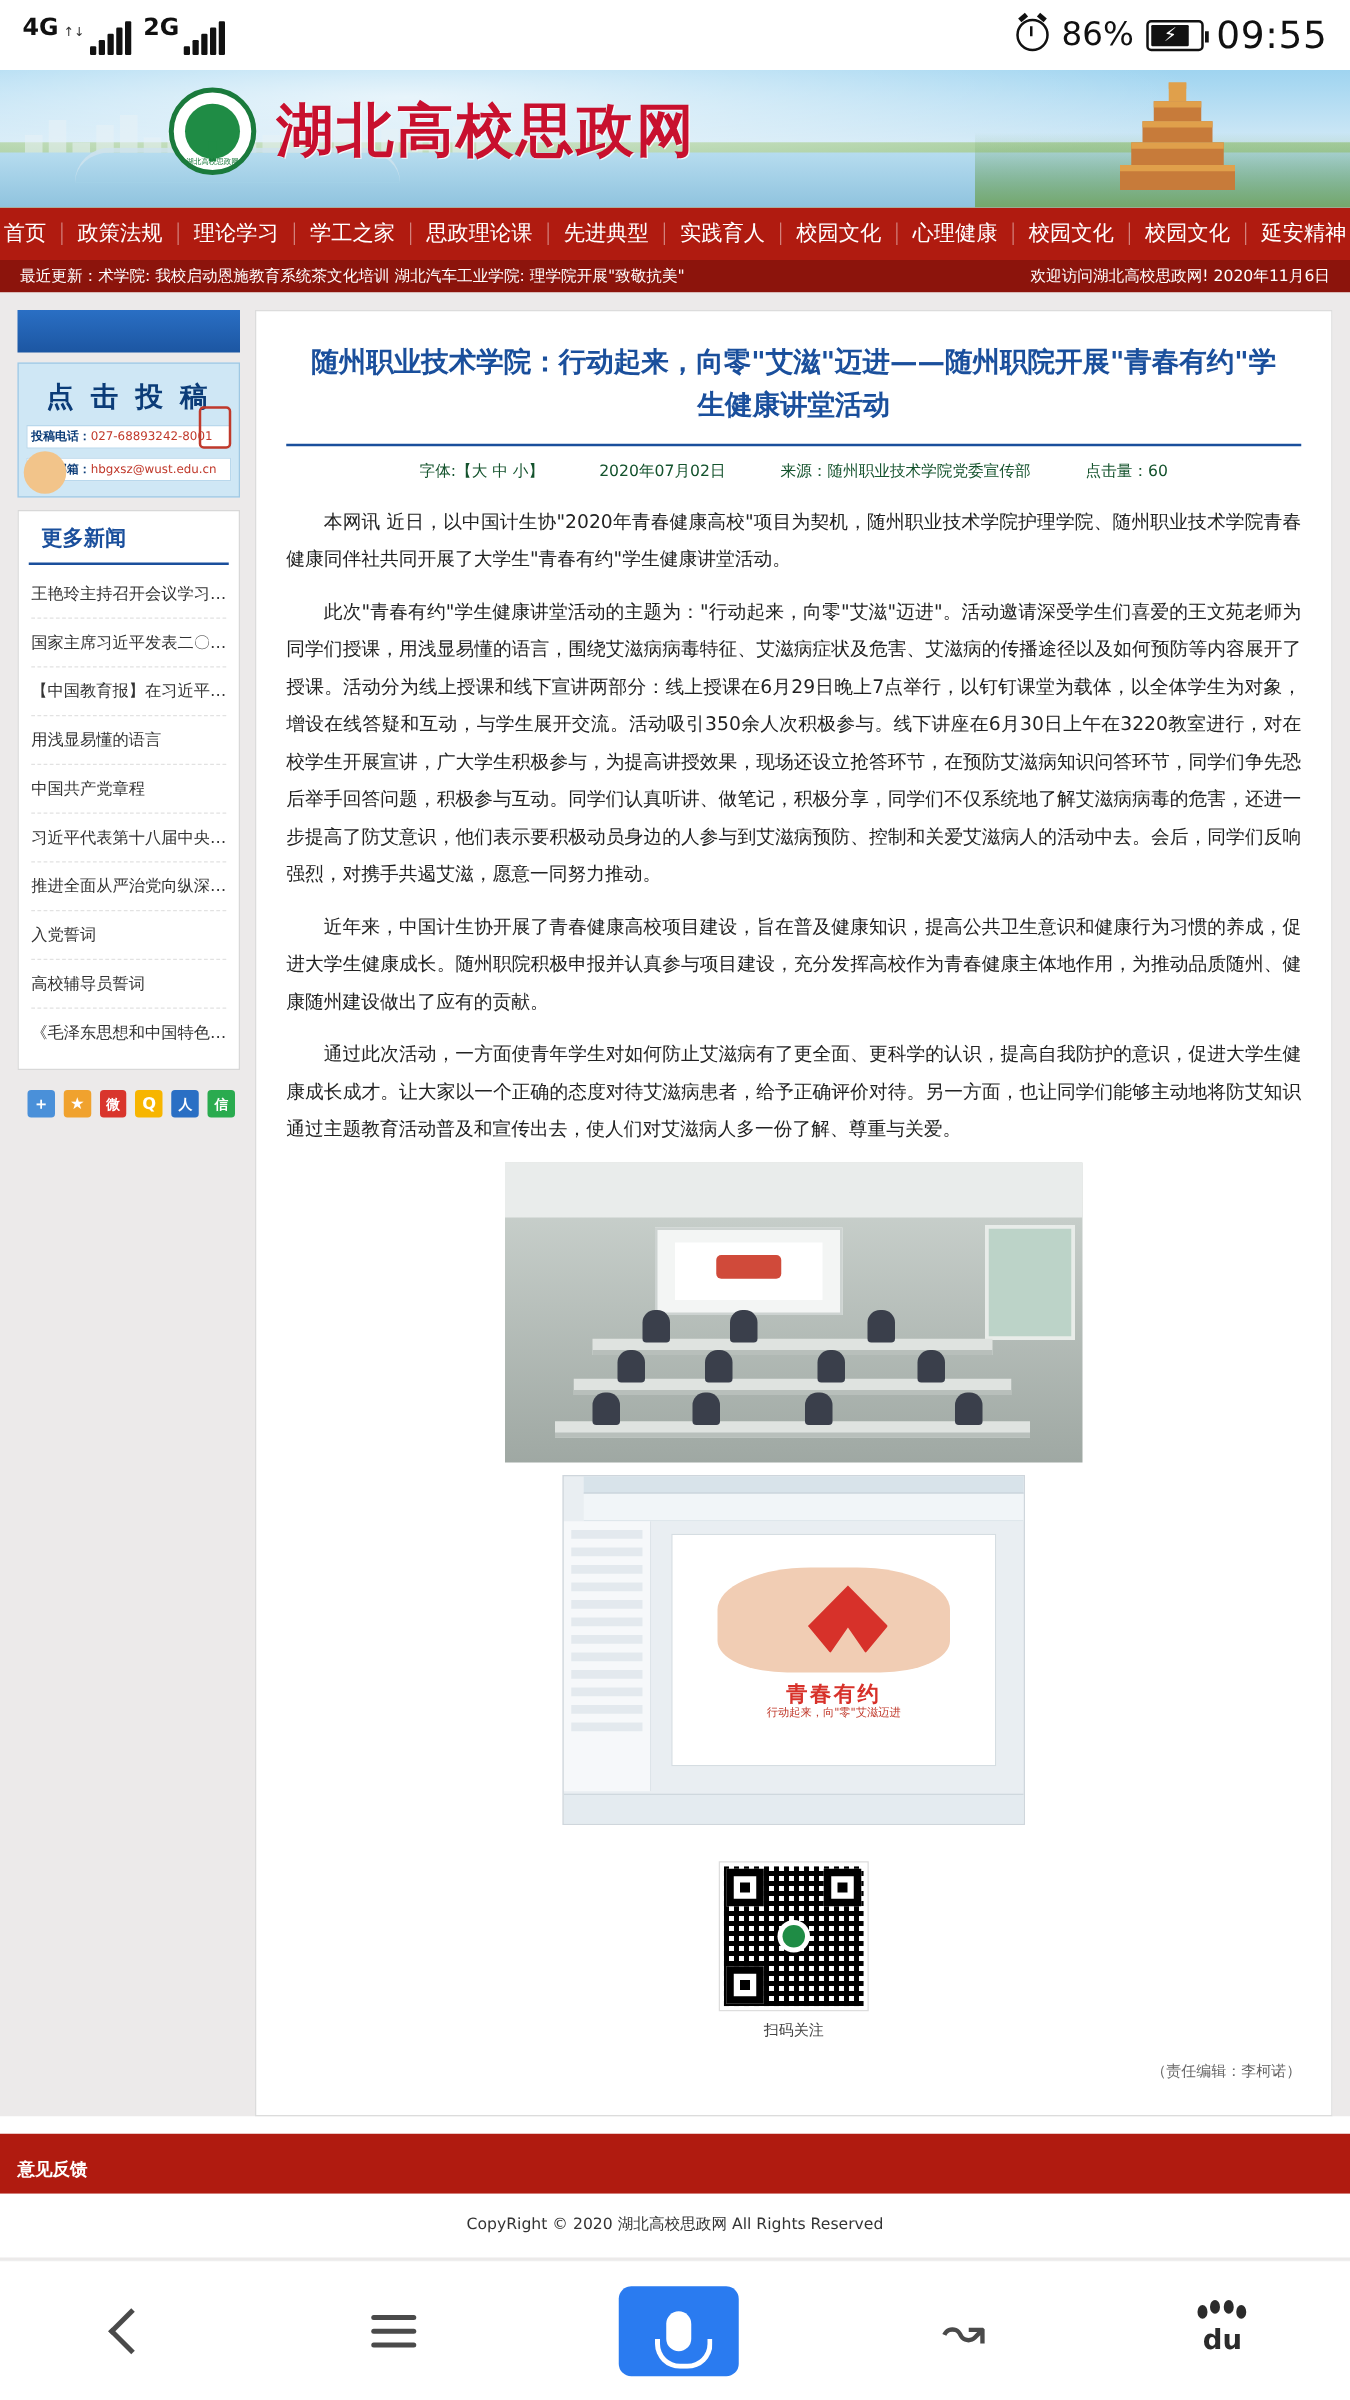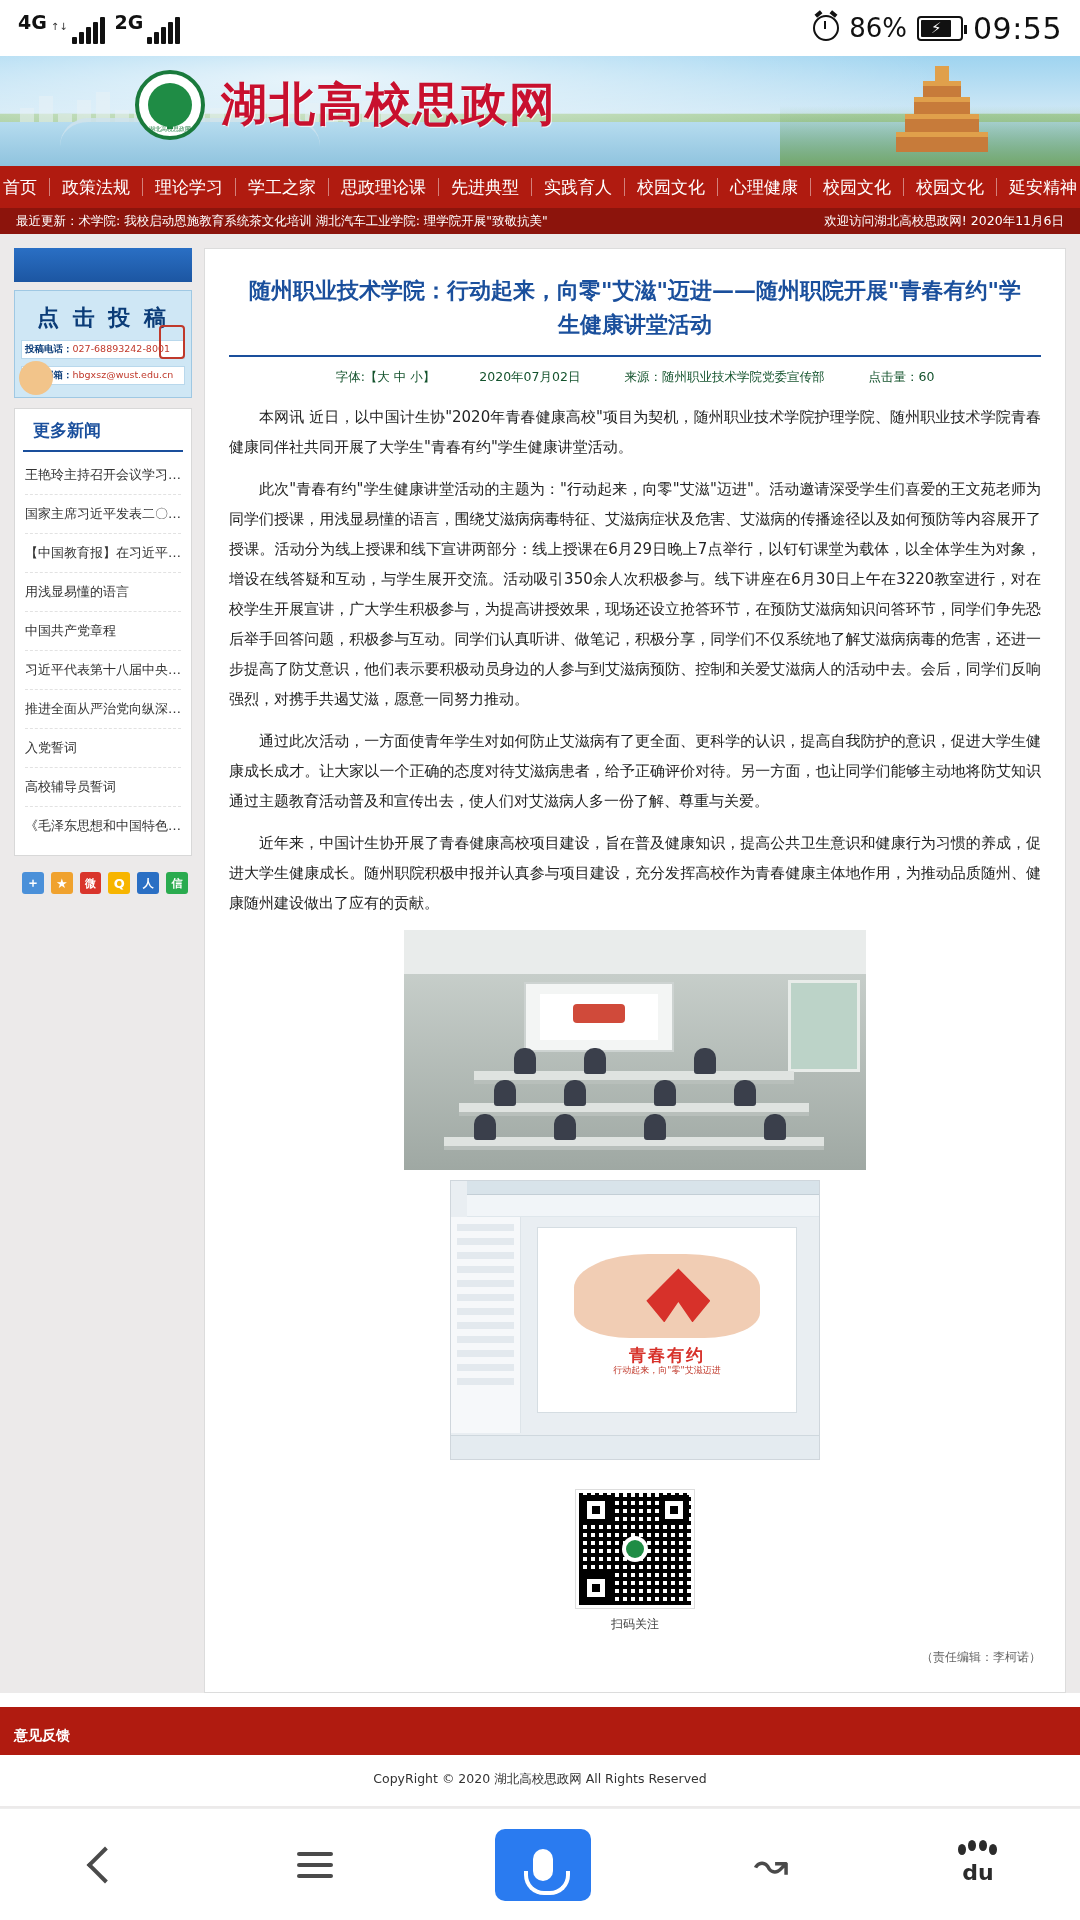--- a/index.html
+++ b/index.html
@@ -420,22 +420,22 @@
 
     <div class="art-meta">
       <span>字体:【大 中 小】</span>
       <span>2020年07月02日</span>
       <span>来源：随州职业技术学院党委宣传部</span>
       <span>点击量：60</span>
     </div>
 
     <p class="art-p">本网讯 近日，以中国计生协"2020年青春健康高校"项目为契机，随州职业技术学院护理学院、随州职业技术学院青春健康同伴社共同开展了大学生"青春有约"学生健康讲堂活动。</p>
     <p class="art-p">此次"青春有约"学生健康讲堂活动的主题为："行动起来，向零"艾滋"迈进"。活动邀请深受学生们喜爱的王文苑老师为同学们授课，用浅显易懂的语言，围绕艾滋病病毒特征、艾滋病症状及危害、艾滋病的传播途径以及如何预防等内容展开了授课。活动分为线上授课和线下宣讲两部分：线上授课在6月29日晚上7点举行，以钉钉课堂为载体，以全体学生为对象，增设在线答疑和互动，与学生展开交流。活动吸引350余人次积极参与。线下讲座在6月30日上午在3220教室进行，对在校学生开展宣讲，广大学生积极参与，为提高讲授效果，现场还设立抢答环节，在预防艾滋病知识问答环节，同学们争先恐后举手回答问题，积极参与互动。同学们认真听讲、做笔记，积极分享，同学们不仅系统地了解艾滋病病毒的危害，还进一步提高了防艾意识，他们表示要积极动员身边的人参与到艾滋病预防、控制和关爱艾滋病人的活动中去。会后，同学们反响强烈，对携手共遏艾滋，愿意一同努力推动。</p>
+    <p class="art-p">近年来，中国计生协开展了青春健康高校项目建设，旨在普及健康知识，提高公共卫生意识和健康行为习惯的养成，促进大学生健康成长。随州职院积极申报并认真参与项目建设，充分发挥高校作为青春健康主体地作用，为推动品质随州、健康随州建设做出了应有的贡献。</p>
     <p class="art-p">通过此次活动，一方面使青年学生对如何防止艾滋病有了更全面、更科学的认识，提高自我防护的意识，促进大学生健康成长成才。让大家以一个正确的态度对待艾滋病患者，给予正确评价对待。另一方面，也让同学们能够主动地将防艾知识通过主题教育活动普及和宣传出去，使人们对艾滋病人多一份了解、尊重与关爱。</p>
-    <p class="art-p">近年来，中国计生协开展了青春健康高校项目建设，旨在普及健康知识，提高公共卫生意识和健康行为习惯的养成，促进大学生健康成长。随州职院积极申报并认真参与项目建设，充分发挥高校作为青春健康主体地作用，为推动品质随州、健康随州建设做出了应有的贡献。</p>
 
     <div class="photo">
       <div class="ceil"></div>
       <div class="board">
           <div class="slide"></div>
         </div>
       <div class="win"></div>
       <div class="d3 desk"></div>
       <div class="stu" style="left:110px; bottom:96px;"></div>
       <div class="stu" style="left:180px; bottom:96px;"></div>

